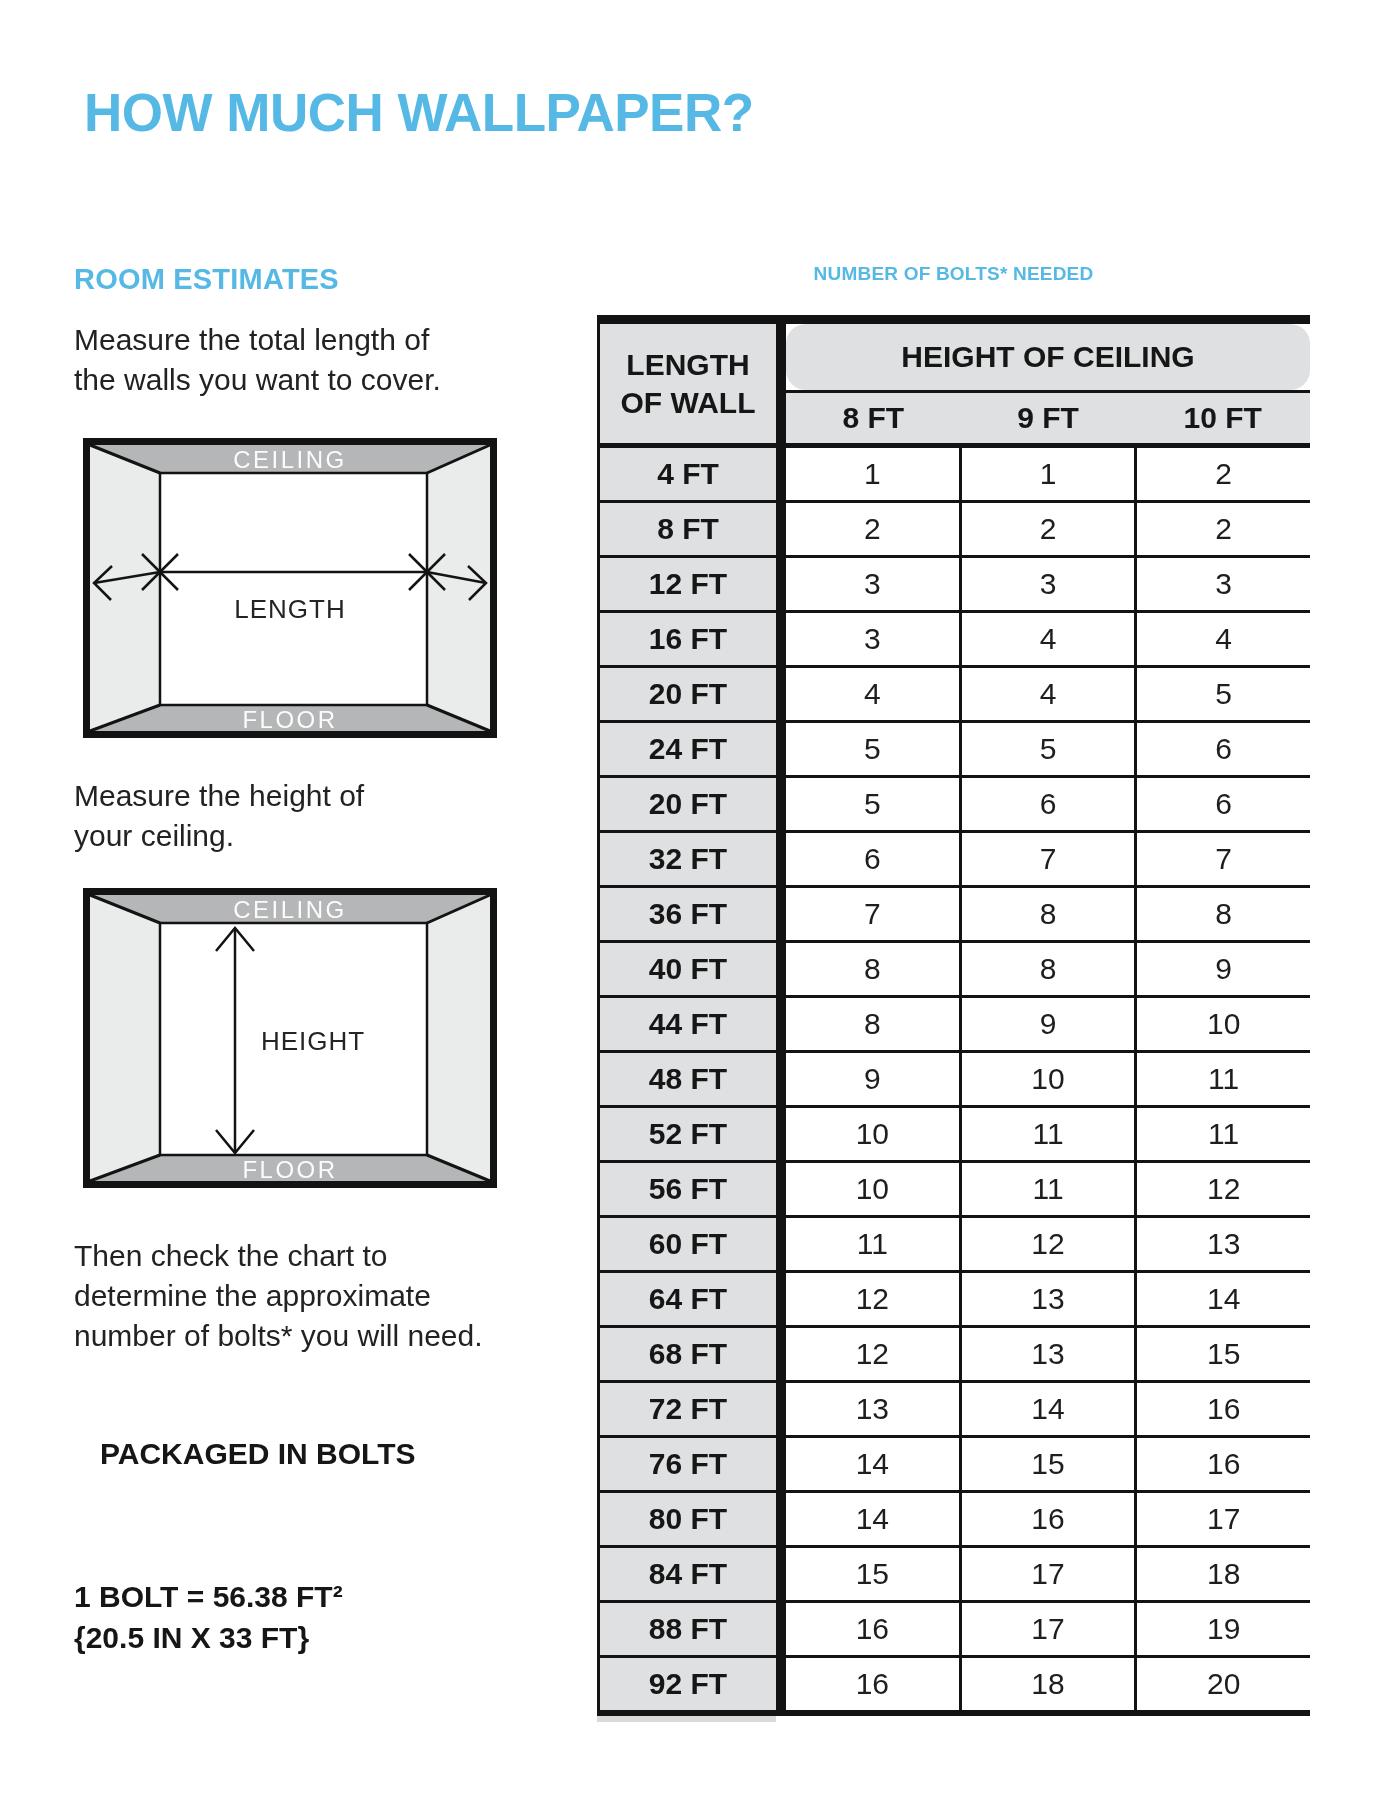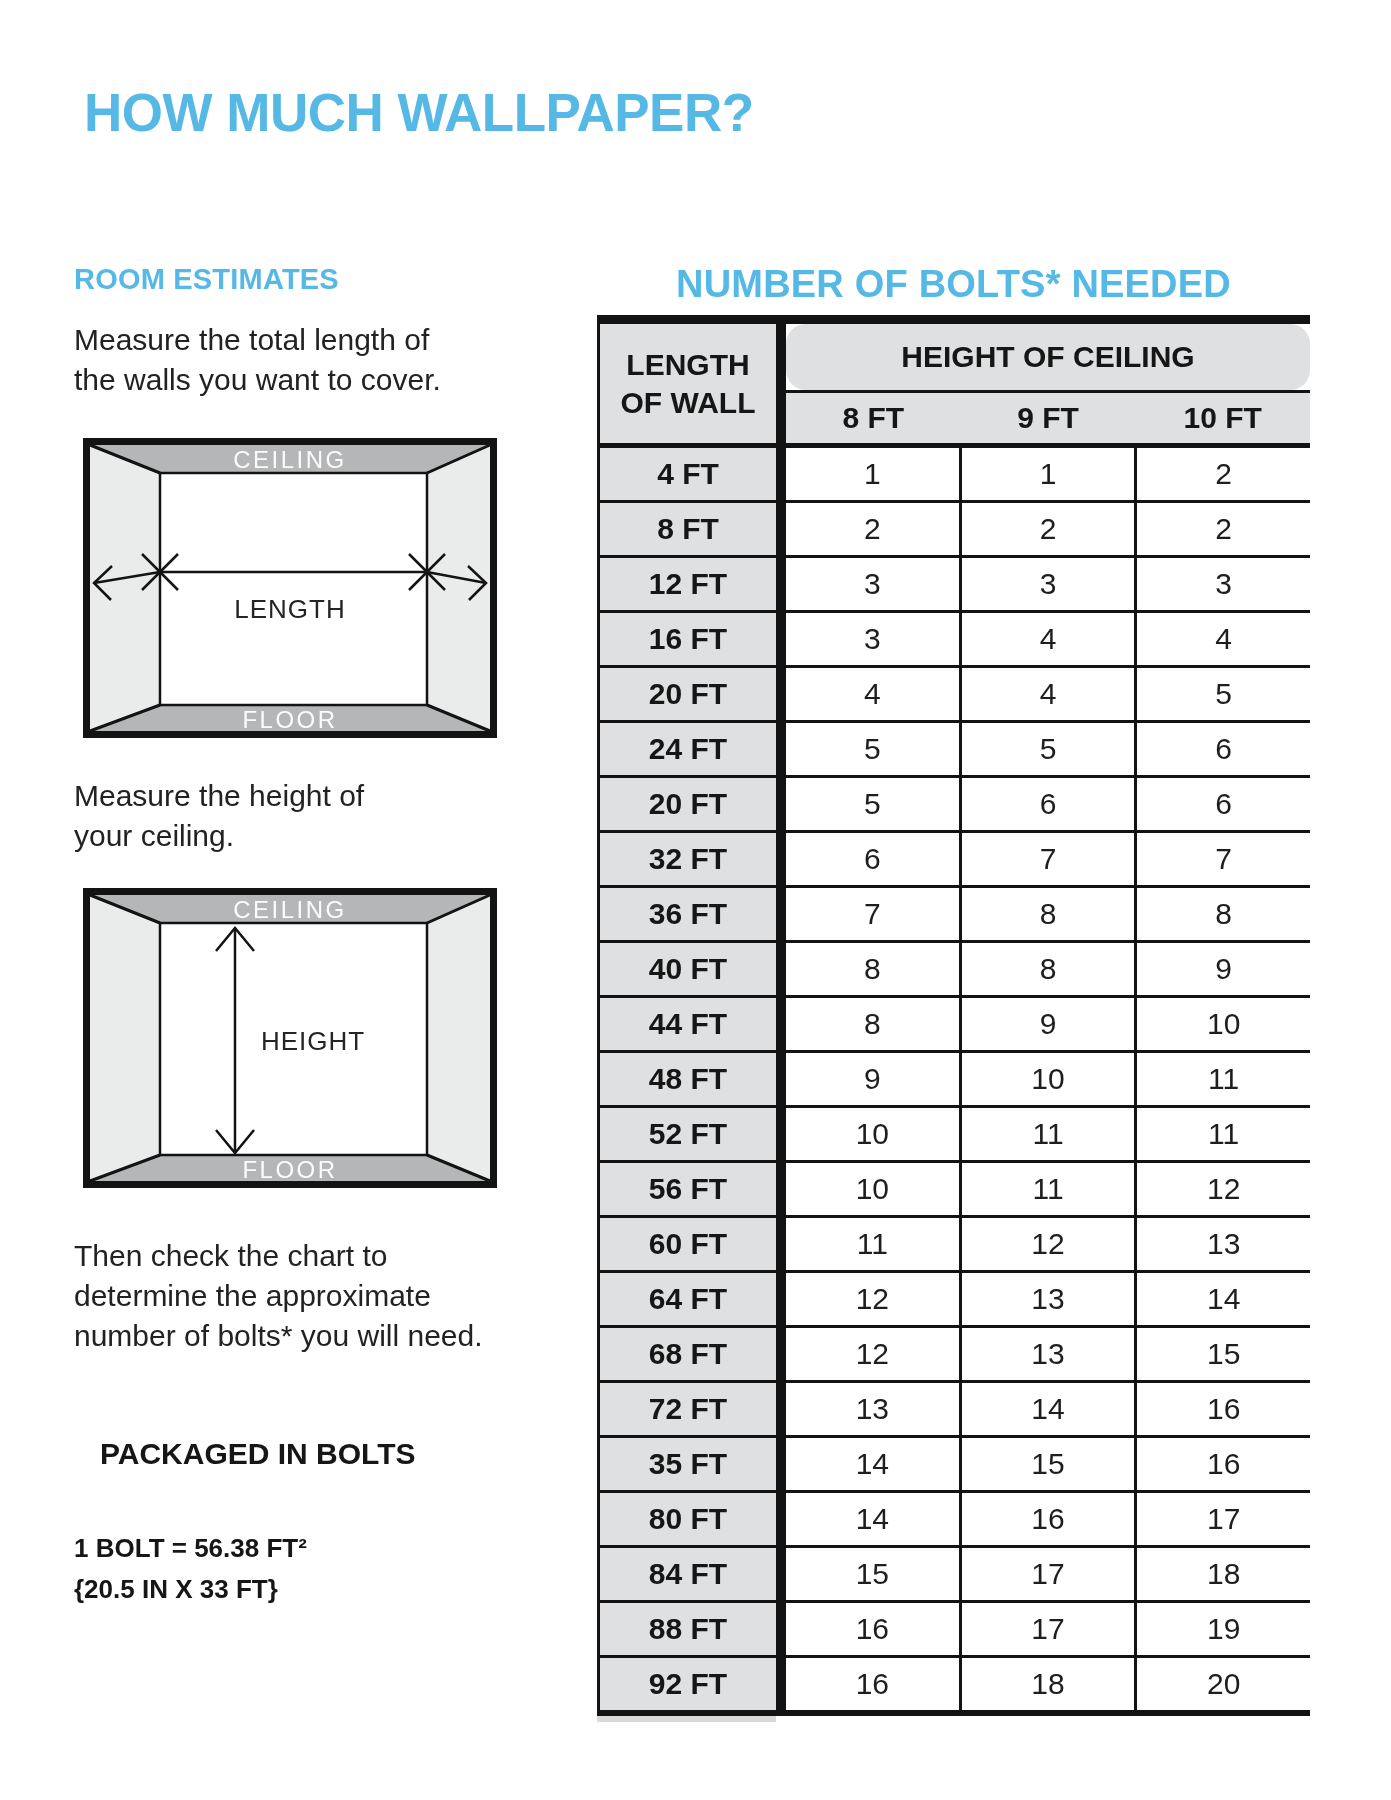--- a/index.html
+++ b/index.html
@@ -21,30 +21,30 @@
   }
   .p1 { top:320px; }
   .p2 { top:776px; }
   .p3 { top:1236px; }
   .footnote {
     position:absolute; left:74px; top:1434px;
     font-size:30px; font-weight:700; line-height:40px; color:#161616;
   }
   .footnote .indent { margin-left:26px; }
   .boltinfo {
-    position:absolute; left:74px; top:1528px;
-    font-size:26px; font-weight:700; line-height:41px; white-space:pre-line; color:#161616;
+    position:absolute; left:74px; top:1576px;
+    font-size:30px; font-weight:700; line-height:41px; white-space:pre-line; color:#161616;
   }
   .diagram { position:absolute; left:83px; }
   .d1 { top:438px; }
   .d2 { top:888px; }
 
   .tbl-title {
     position:absolute; left:597px; top:263px; width:713px; text-align:center;
-    font-size:38px; font-weight:700; color:#55b8e5; letter-spacing:0.2px;
+    font-size:19px; font-weight:700; color:#55b8e5; letter-spacing:0.2px;
   }
   .tbl { position:absolute; left:597px; top:315px; width:713px; }
   .topbar { height:9px; background:#131313; }
   .hdr { position:relative; height:119px; }
   .hdr-label {
     position:absolute; left:0; top:0; width:179px; height:119px; box-sizing:border-box;
     background:#dfe0e1; border-left:3px solid #131313;
     display:flex; align-items:center; justify-content:center; text-align:center;
     font-weight:700; font-size:30px; line-height:38px; white-space:pre-line; color:#161616;
   }
@@ -294,21 +294,21 @@
           <div class="cell-num">15</div>
         </div>
         <div class="trow">
           <div class="cell-label">72 FT</div>
           <div class="gap"></div>
           <div class="cell-num">13</div>
           <div class="cell-num">14</div>
           <div class="cell-num">16</div>
         </div>
         <div class="trow">
-          <div class="cell-label">35 FT</div>
+          <div class="cell-label">76 FT</div>
           <div class="gap"></div>
           <div class="cell-num">14</div>
           <div class="cell-num">15</div>
           <div class="cell-num">16</div>
         </div>
         <div class="trow">
           <div class="cell-label">80 FT</div>
           <div class="gap"></div>
           <div class="cell-num">14</div>
           <div class="cell-num">16</div>

